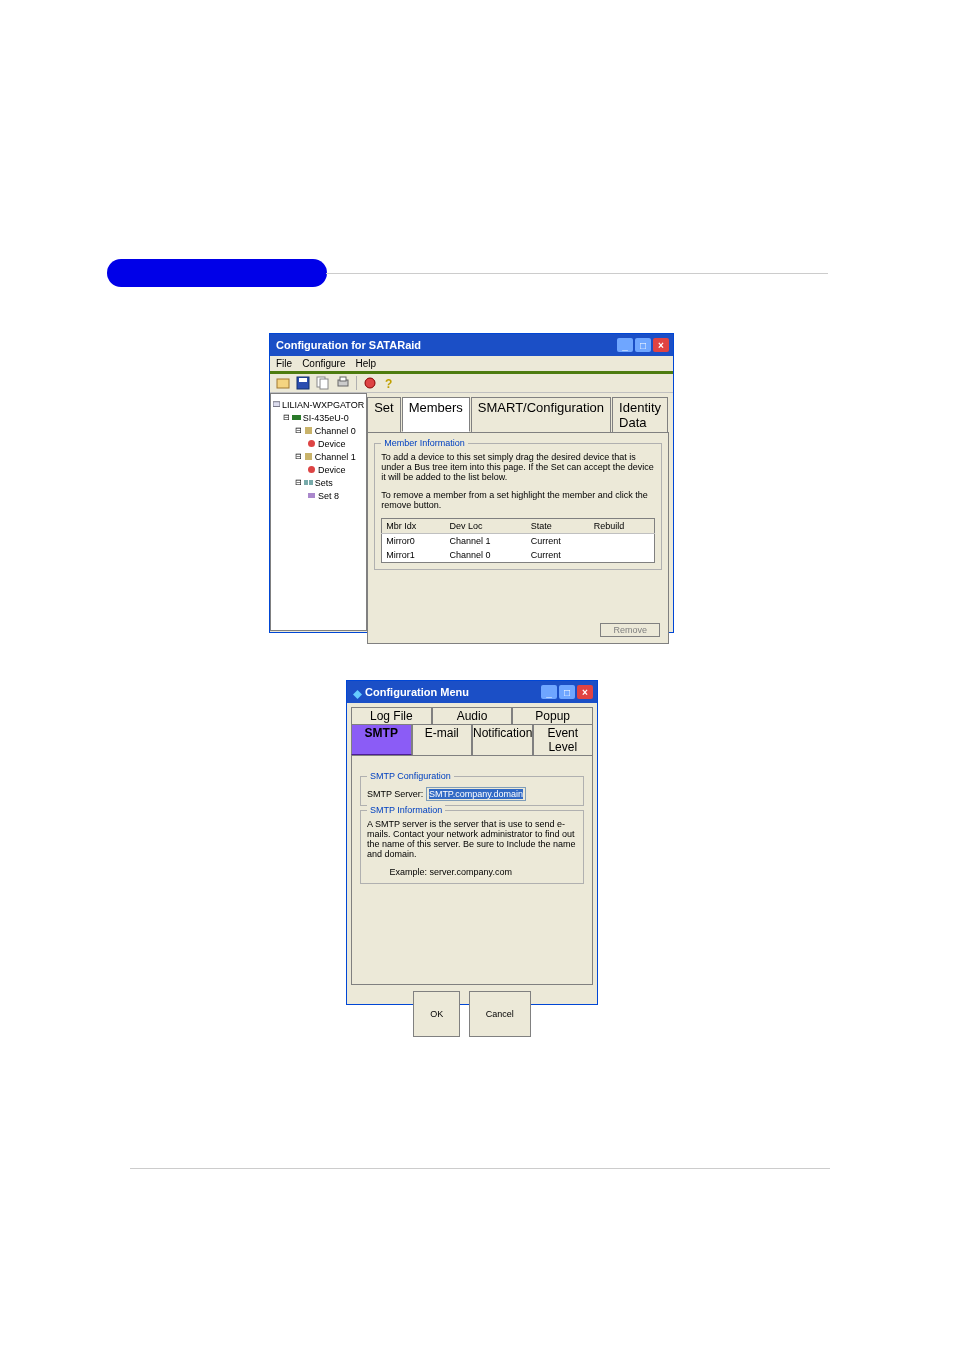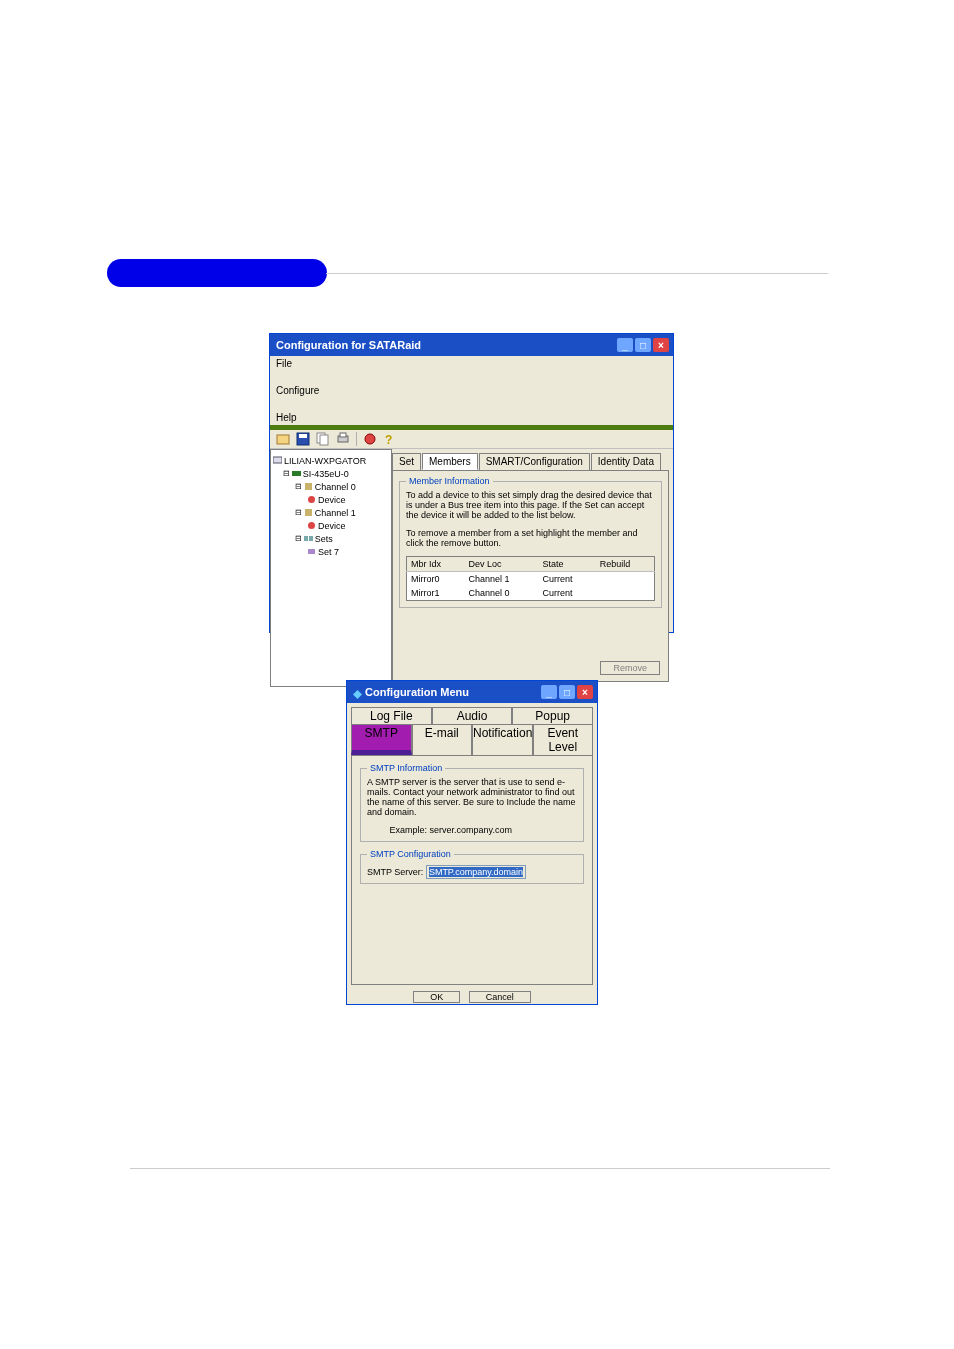--- a/index.html
+++ b/index.html
@@ -69,22 +69,22 @@
     display: inline-flex; align-items:center; justify-content:center;
     font-size: 10px; font-weight:bold;
     background: #6fa6ff;
     color:#fff;
   }
   .tb-close { background:#e04343; }
   .menubar {
     font-size: 10px;
     padding: 2px 6px;
     background:#ece9d8;
-    border-bottom:5px solid #4d7c0f;
-    display:flex; gap:16px;flex-direction:column;
+    border-bottom:3px solid #4d7c0f;
+    display:flex; gap:10px;
   }
   .menubar span { text-decoration: none; }
   .toolbar {
     padding: 2px 6px;
     display:flex; gap:6px;
     background:#ece9d8;
     border-bottom:1px solid #c0c0c0;
     align-items:center;
   }
   .ticon { width:14px; height:14px; display:inline-block; }
@@ -105,21 +105,21 @@
   }
   .tree-row { white-space:nowrap; display:flex; align-items:center; gap:2px; height:13px; }
   .indent1 { padding-left:10px; }
   .indent2 { padding-left:22px; }
   .indent3 { padding-left:34px; }
   .tabs-area {
     flex:1;
     margin:4px 4px 4px 0;
     position:relative;
   }
-  .tabs-row { display:flex; font-size:10px; }
+  .tabs-row { display:flex; font-size:13px; }
   .tab {
     border:1px solid #808080;
     border-bottom:none;
     background:#ece9d8;
     padding:2px 6px;
     margin-right:1px;
   }
   .tab.active {
     background:#fff;
     border-bottom:1px solid #fff;
@@ -194,21 +194,21 @@
     border:1px solid #808080;
     border-bottom:none;
     background:#ece9d8;
     padding:1px 0;
     font-size:12px;
     text-align:center;
     box-sizing:border-box;
   }
   .tabrow1 .tab2 { width:33.33%; }
   .tabrow2 .tab2 { width:25%; }
-  .tab2.active { background:#a21caf; border-bottom:5px solid #4c1d95; position:relative; z-index:2; }
+  .tab2.active { background:#8b5cf6; border-bottom:1px solid #4c1d95; position:relative; z-index:2;font-weight:bold; }
   .tab2-panel {
     border:1px solid #808080;
     background:#ece9d8;
     padding:8px;
     height: 230px;
     box-sizing:border-box;
     position:relative;
   }
   .smtp-input {
     width:140px;
@@ -216,21 +216,21 @@
     border:1px solid #7f9db9;
     padding:1px 2px;
   }
   .smtp-input-sel { background:#316ac5; color:#fff; }
   .btnrow {
     text-align:center;
     margin-top:6px;
   }
   .winbtn {
     font-size:9px;
-    padding:0 16px;
+    padding:17px 16px;
     background:#ece9d8;
     border:1px solid #808080;
     margin:0 3px;
   }
   .footer-rule {
     position:absolute;
     left:130px;
     top:1168px;
     width:700px;
     height:1px;
@@ -329,21 +329,21 @@
             <span class="sqicon"><svg viewBox="0 0 9 9">
                 <rect x="0" y="2" width="4" height="5" fill="#7aa"></rect>
                 <rect x="5" y="2" width="4" height="5" fill="#7aa"></rect>
               </svg></span>
             <span>Sets</span>
           </div>
         <div class="tree-row indent3">
             <span class="sqicon"><svg viewBox="0 0 9 9">
                 <rect x="1" y="2" width="7" height="5" fill="#a8c"></rect>
               </svg></span>
-            <span>Set 7</span>
+            <span>Set 8</span>
           </div>
       </div>
       <div class="tabs-area">
         <div class="tabs-row">
           <div class="tab">Set</div>
           <div class="tab active">Members</div>
           <div class="tab">SMART/Configuration</div>
           <div class="tab">Identity Data</div>
         </div>
         <div class="tab-content">
@@ -397,35 +397,35 @@
         <div class="tab2">Audio</div>
         <div class="tab2">Popup</div>
       </div>
       <div class="tabs2 tabrow2">
         <div class="tab2 active">SMTP</div>
         <div class="tab2">E-mail</div>
         <div class="tab2">Notification</div>
         <div class="tab2">Event Level</div>
       </div>
       <div class="tab2-panel">
+        <div class="fieldset" style="margin-top:12px;">
+          <span class="legend">SMTP Configuration</span>
+          <div style="margin-top:8px;">
+            <span>SMTP Server:</span>
+            <span class="smtp-input"><span class="smtp-input-sel">SMTP.company.domain</span></span>
+          </div>
+        </div>
         <div class="fieldset">
           <span class="legend">SMTP Information</span>
           <div style="margin-top:4px;">A SMTP server is the server that is use to send e-mails. Contact your network administrator to find out the name of this server. Be sure to Include the name and domain.</div>
           <div style="margin-top:8px;">
             <span style="display:inline-block;width:60px;text-align:right;">Example:</span>
             <span>server.company.com</span>
           </div>
         </div>
-        <div class="fieldset" style="margin-top:12px;">
-          <span class="legend">SMTP Configuration</span>
-          <div style="margin-top:8px;">
-            <span>SMTP Server:</span>
-            <span class="smtp-input"><span class="smtp-input-sel">SMTP.company.domain</span></span>
-          </div>
-        </div>
       </div>
       <div class="btnrow">
         <button class="winbtn">OK</button>
         <button class="winbtn">Cancel</button>
       </div>
     </div>
   </div>
 
   <div class="footer-rule"></div>
 </div>

